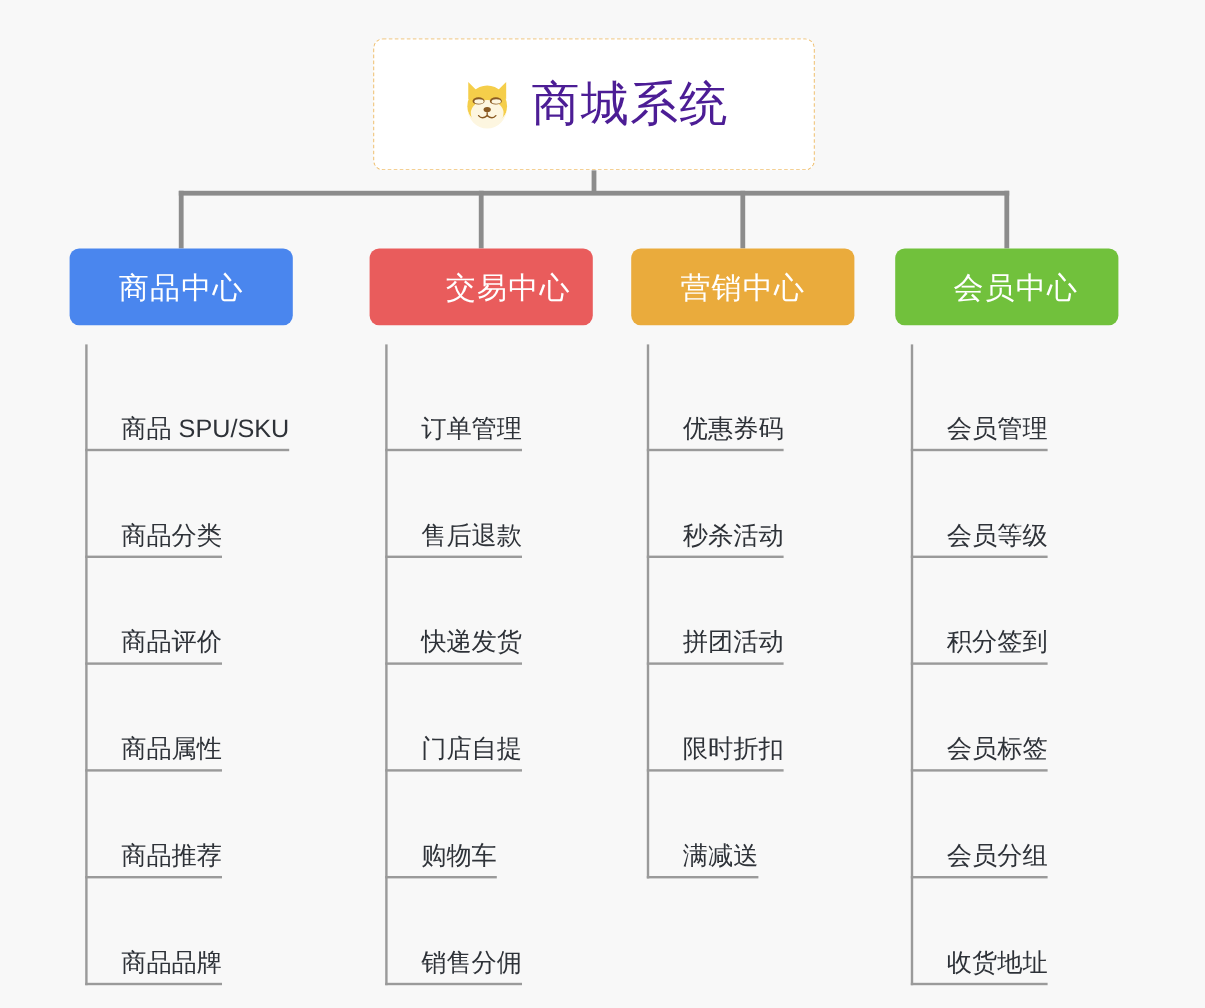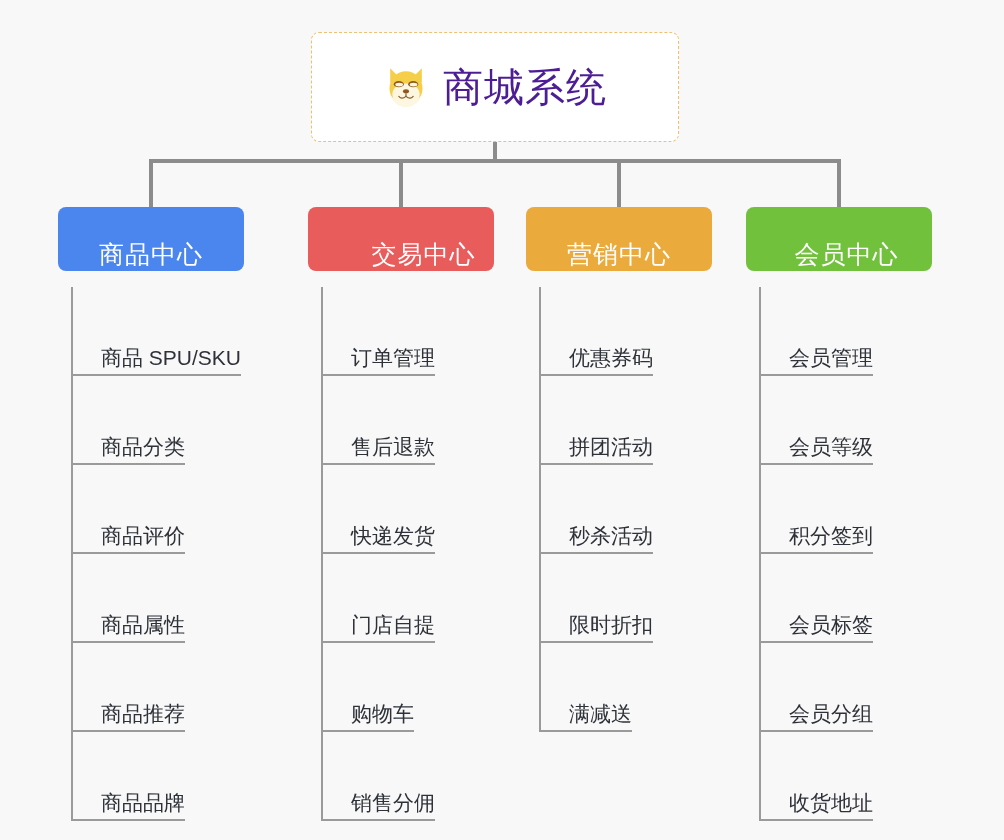--- a/index.html
+++ b/index.html
@@ -85,21 +85,21 @@
   }
   .col-1 { left: 58px;  width: 230px; }
   .col-2 { left: 308px; width: 205px; }
   .col-3 { left: 526px; width: 205px; }
   .col-4 { left: 746px; width: 205px; }
 
   .cat-header {
     height: 64px;
     border-radius: 8px;
     display: flex;
-    align-items: flex-end;
+    align-items: center;
     justify-content: center;
     color: #ffffff;
     font-size: 25px;
     letter-spacing: 1px;
     box-sizing: border-box;
   }
   .col-1 .cat-header { width: 186px; }
   .col-2 .cat-header { width: 186px; }
   .col-3 .cat-header { width: 186px; }
   .col-4 .cat-header { width: 186px; padding-left: 15px; }
@@ -231,24 +231,24 @@
   <div class="column col-3">
     <div class="cat-header" style="background: rgb(234, 171, 60);">
       <span>营销中心</span>
     </div>
     <div class="leaf-list">
       <div class="leaf-spine"></div>
       <div class="leaf-item">
         <span class="leaf-label">优惠券码<i class="leaf-underline" style="width: 114px; left: -30px;"></i></span>
       </div>
       <div class="leaf-item">
+        <span class="leaf-label">秒杀活动<i class="leaf-underline" style="width: 114px; left: -30px;"></i></span>
+      </div>
+      <div class="leaf-item">
         <span class="leaf-label">拼团活动<i class="leaf-underline" style="width: 114px; left: -30px;"></i></span>
-      </div>
-      <div class="leaf-item">
-        <span class="leaf-label">秒杀活动<i class="leaf-underline" style="width: 114px; left: -30px;"></i></span>
       </div>
       <div class="leaf-item">
         <span class="leaf-label">限时折扣<i class="leaf-underline" style="width: 114px; left: -30px;"></i></span>
       </div>
       <div class="leaf-item">
         <span class="leaf-label">满减送<i class="leaf-underline" style="width: 93px; left: -30px;"></i></span>
       </div>
     </div>
   </div>
 

